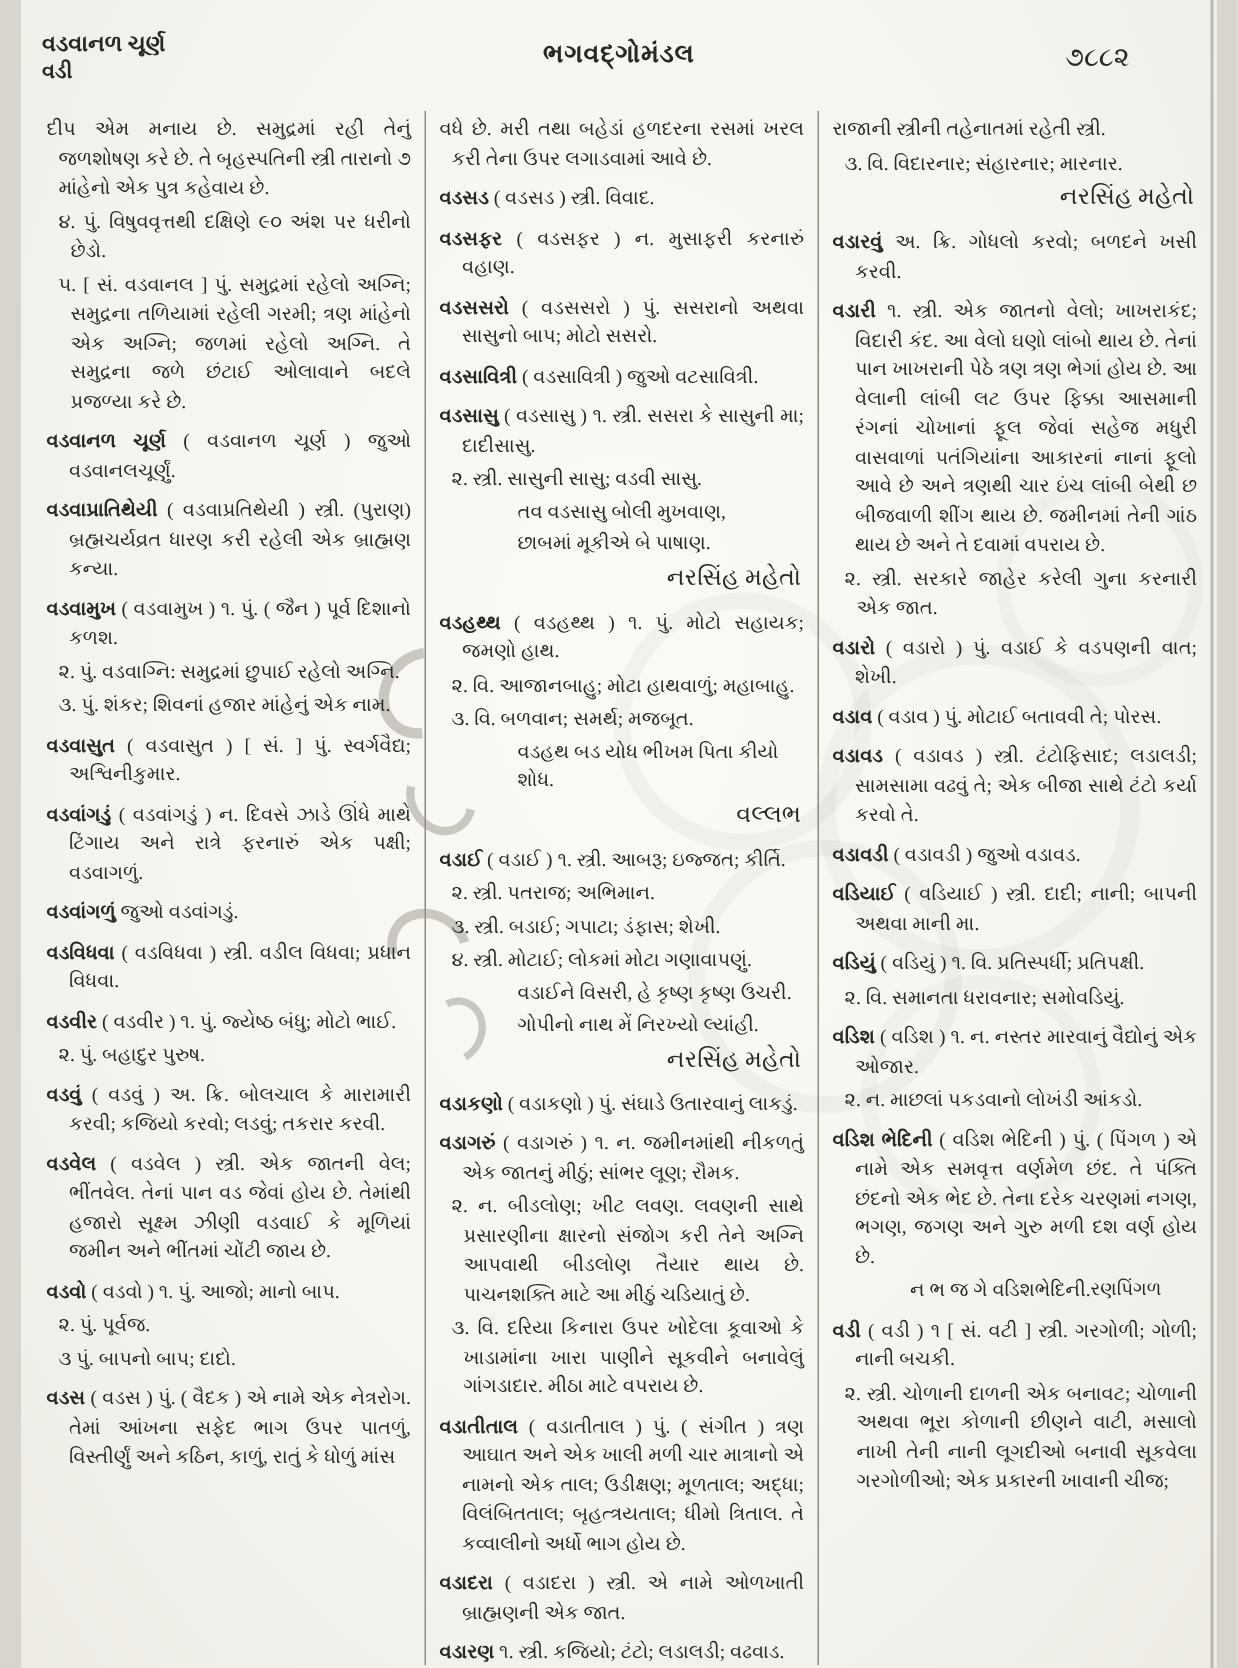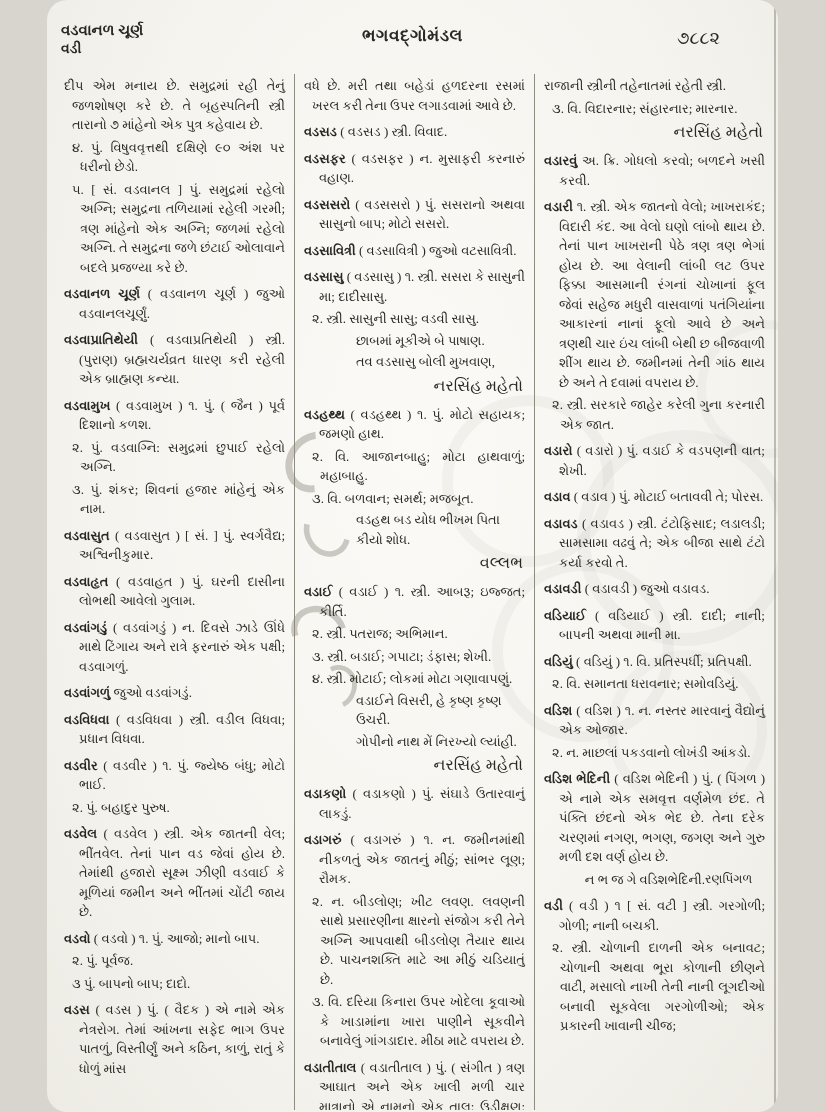--- a/index.html
+++ b/index.html
@@ -1,26 +1,25 @@
 <!DOCTYPE html>
 <html><head>
 <meta charset="utf-8">
 <style>
   html,body{margin:0;padding:0;background:#d8d5cf;}
   .page{
     position:relative;
-    width:731px;height:1112px;
+    width:797px;height:1112px;
     margin:0 auto;
     background:#f7f6f1;
     background-image:radial-gradient(ellipse at 50% 40%, #fbfaf6 0%, #f5f4ef 60%, #edebe4 100%);
     font-family:"Liberation Serif","DejaVu Serif",serif;
     color:#2a2822;
     overflow:hidden;
     box-sizing:border-box;
-    border-radius:20px;
   }
   .page::after{
     content:"";position:absolute;top:0;right:2px;bottom:0;width:2px;
     background:rgba(90,85,75,.35);
   }
   
   .header{
     position:absolute;top:20px;left:14px;right:14px;height:50px;
     display:flex;align-items:flex-start;justify-content:space-between;
   }
@@ -97,42 +96,42 @@
     <div class="col" id="col0">
         <div class="para p-cont">દીપ એમ મનાય છે. સમુદ્રમાં રહી તેનું જળશોષણ કરે છે. તે બૃહસ્પતિની સ્ત્રી તારાનો ૭ માંહેનો એક પુત્ર કહેવાય છે.</div>
         <div class="para p-sense">૪. પું. વિષુવવૃત્તથી દક્ષિણે ૯૦ અંશ પર ધરીનો છેડો.</div>
         <div class="para p-sense">૫. [ સં. વડવાનલ ] પું. સમુદ્રમાં રહેલો અગ્નિ; સમુદ્રના તળિયામાં રહેલી ગરમી; ત્રણ માંહેનો એક અગ્નિ; જળમાં રહેલો અગ્નિ. તે સમુદ્રના જળે છંટાઈ ઓલાવાને બદલે પ્રજળ્યા કરે છે.</div>
         <div class="para p-entry"><span class="hw">વડવાનળ ચૂર્ણ</span> ( વડવાનળ ચૂર્ણ ) જુઓ વડવાનલચૂર્ણું.</div>
         <div class="para p-entry"><span class="hw">વડવાપ્રાતિથેયી</span> ( વડવાપ્રતિથેયી ) સ્ત્રી. (પુરાણ) બ્રહ્મચર્યવ્રત ધારણ કરી રહેલી એક બ્રાહ્મણ કન્યા.</div>
         <div class="para p-entry"><span class="hw">વડવામુખ</span> ( વડવામુખ ) ૧. પું. ( જૈન ) પૂર્વ દિશાનો કળશ.</div>
         <div class="para p-sense">૨. પું. વડવાગ્નિ: સમુદ્રમાં છુપાઈ રહેલો અગ્નિ.</div>
         <div class="para p-sense">૩. પું. શંકર; શિવનાં હજાર માંહેનું એક નામ.</div>
         <div class="para p-entry"><span class="hw">વડવાસુત</span> ( વડવાસુત ) [ સં. ] પું. સ્વર્ગવૈદ્ય; અશ્વિનીકુમાર.</div>
-        <div class="para p-entry"><span class="hw">વડવાહૃત</span> ( વડવાહત ) પું. ઘરની દાસીના લોભથી આવેલો ગુલામ.</div>
         <div class="para p-entry"><span class="hw">વડવાંગડું</span> ( વડવાંગડું ) ન. દિવસે ઝાડે ઊંધે માથે ટિંગાય અને રાત્રે ફરનારું એક પક્ષી; વડવાગળું.</div>
         <div class="para p-entry"><span class="hw">વડવાંગળું</span> જુઓ વડવાંગડું.</div>
         <div class="para p-entry"><span class="hw">વડવિધવા</span> ( વડવિધવા ) સ્ત્રી. વડીલ વિધવા; પ્રધાન વિધવા.</div>
         <div class="para p-entry"><span class="hw">વડવીર</span> ( વડવીર ) ૧. પું. જ્યેષ્ઠ બંધુ; મોટો ભાઈ.</div>
         <div class="para p-sense">૨. પું. બહાદુર પુરુષ.</div>
+        <div class="para p-entry"><span class="hw">વડવું</span> ( વડવું ) અ. ક્રિ. બોલચાલ કે મારામારી કરવી; કજિયો કરવો; લડવું; તકરાર કરવી.</div>
         <div class="para p-entry"><span class="hw">વડવેલ</span> ( વડવેલ ) સ્ત્રી. એક જાતની વેલ; ભીંતવેલ. તેનાં પાન વડ જેવાં હોય છે. તેમાંથી હજારો સૂક્ષ્મ ઝીણી વડવાઈ કે મૂળિયાં જમીન અને ભીંતમાં ચોંટી જાય છે.</div>
         <div class="para p-entry"><span class="hw">વડવો</span> ( વડવો ) ૧. પું. આજો; માનો બાપ.</div>
         <div class="para p-sense">૨. પું. પૂર્વજ.</div>
         <div class="para p-sense">૩ પું. બાપનો બાપ; દાદો.</div>
         <div class="para p-entry"><span class="hw">વડસ</span> ( વડસ ) પું. ( વૈદક ) એ નામે એક નેત્રરોગ. તેમાં આંખના સફેદ ભાગ ઉપર પાતળું, વિસ્તીર્ણું અને કઠિન, કાળું, રાતું કે ધોળું માંસ</div>
       </div>
     <div class="col mid" id="col1">
         <div class="para p-cont">વધે છે. મરી તથા બહેડાં હળદરના રસમાં ખરલ કરી તેના ઉપર લગાડવામાં આવે છે.</div>
         <div class="para p-entry"><span class="hw">વડસડ</span> ( વડસડ ) સ્ત્રી. વિવાદ.</div>
         <div class="para p-entry"><span class="hw">વડસફર</span> ( વડસફર ) ન. મુસાફરી કરનારું વહાણ.</div>
         <div class="para p-entry"><span class="hw">વડસસરો</span> ( વડસસરો ) પું. સસરાનો અથવા સાસુનો બાપ; મોટો સસરો.</div>
         <div class="para p-entry"><span class="hw">વડસાવિત્રી</span> ( વડસાવિત્રી ) જુઓ વટસાવિત્રી.</div>
         <div class="para p-entry"><span class="hw">વડસાસુ</span> ( વડસાસુ ) ૧. સ્ત્રી. સસરા કે સાસુની મા; દાદીસાસુ.</div>
         <div class="para p-sense">૨. સ્ત્રી. સાસુની સાસુ; વડવી સાસુ.</div>
+        <div class="para p-verse">તવ વડસાસુ બોલી મુખવાણ,</div>
         <div class="para p-verse">છાબમાં મૂકીએ બે પાષાણ.</div>
-        <div class="para p-verse">તવ વડસાસુ બોલી મુખવાણ,</div>
         <div class="para p-attrib">નરસિંહ મહેતો</div>
         <div class="para p-entry"><span class="hw">વડહથ્થ</span> ( વડહથ્થ ) ૧. પું. મોટો સહાયક; જમણો હાથ.</div>
         <div class="para p-sense">૨. વિ. આજાનબાહુ; મોટા હાથવાળું; મહાબાહુ.</div>
         <div class="para p-sense">૩. વિ. બળવાન; સમર્થ; મજબૂત.</div>
         <div class="para p-verse">વડહથ બડ યોધ ભીખમ પિતા કીયો શોધ.</div>
         <div class="para p-attrib">વલ્લભ</div>
         <div class="para p-entry"><span class="hw">વડાઈ</span> ( વડાઈ ) ૧. સ્ત્રી. આબરૂ; ઇજ્જત; કીર્તિ.</div>
         <div class="para p-sense">૨. સ્ત્રી. પતરાજ; અભિમાન.</div>
         <div class="para p-sense">૩. સ્ત્રી. બડાઈ; ગપાટા; ડંફાસ; શેખી.</div>
         <div class="para p-sense">૪. સ્ત્રી. મોટાઈ; લોકમાં મોટા ગણાવાપણું.</div>

